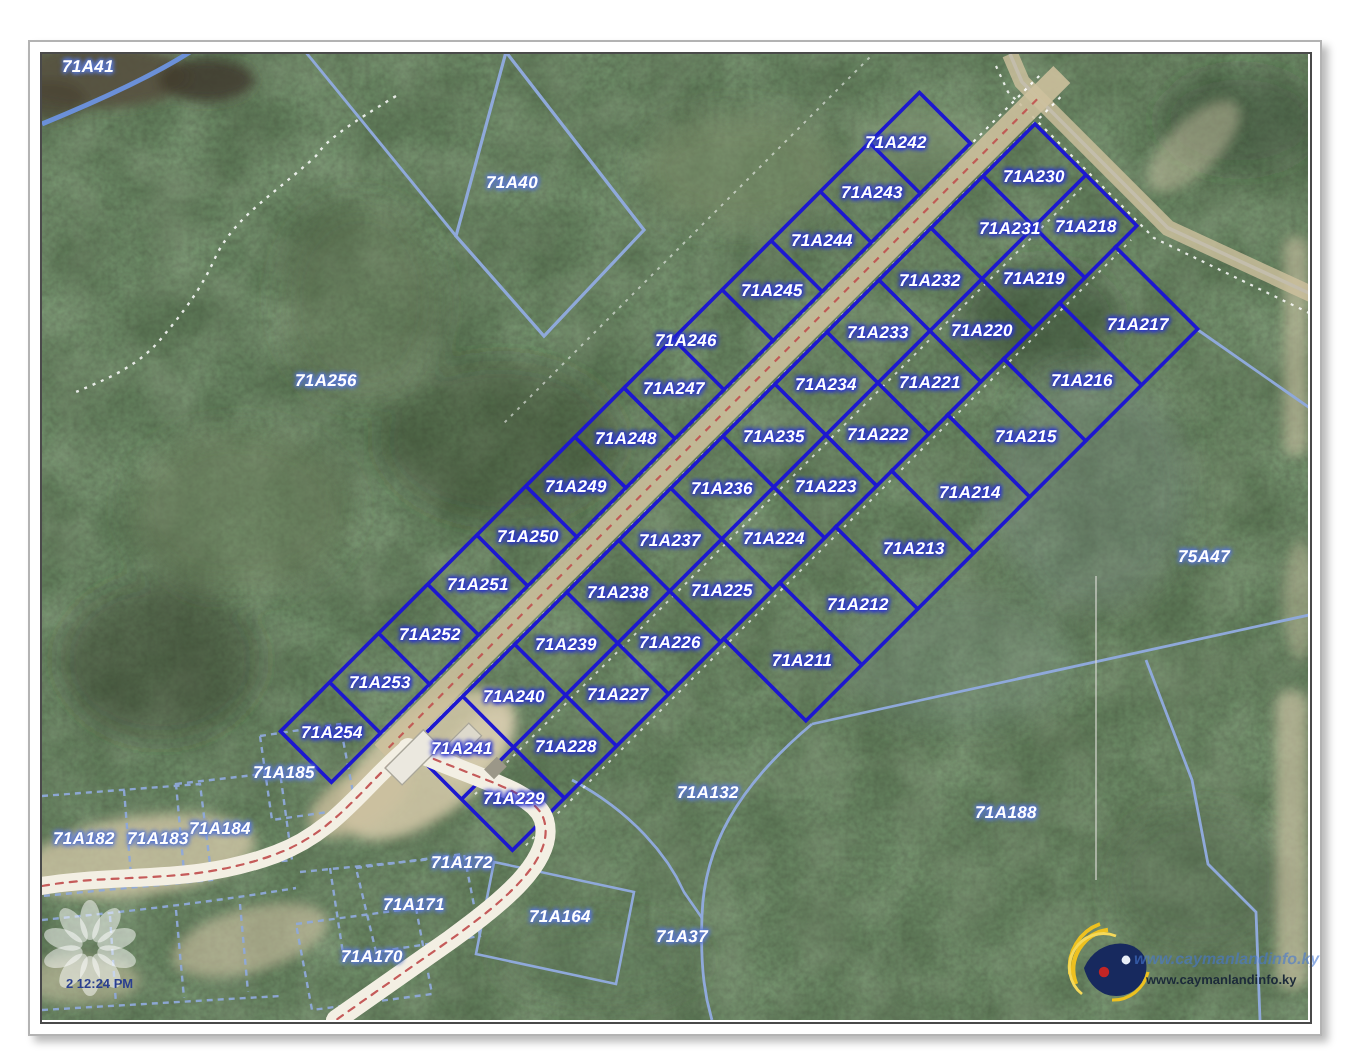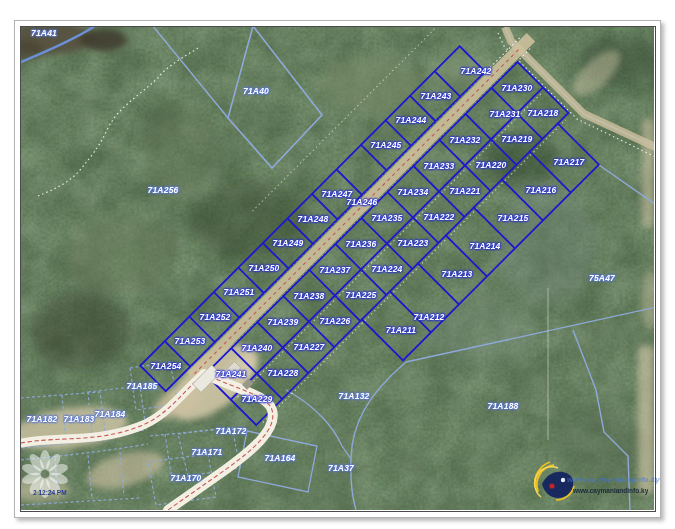--- a/index.html
+++ b/index.html
@@ -183,25 +183,25 @@
         <path d="M -23,3 A 23,23 0 0 1 -8,-22" fill="none" stroke="#eec11f" stroke-width="1.8"></path>
         <path d="M -17,13 A 17,17 0 0 1 0,-16" fill="none" stroke="#f5d95a" stroke-width="1.4"></path>
         <circle cx="-6" cy="2" r="2.6" fill="#c22525"></circle>
         <circle cx="5" cy="-4" r="2.2" fill="#e8eef8"></circle>
         <path d="M -2,16 A 18,18 0 0 0 16,2" fill="none" stroke="#eec11f" stroke-width="1.6"></path>
       </g>
     </g>
   </svg>
 
   <div id="label-layer">
-      <div class="plabel hl" style="left: 476px; top: 71px; text-align: center;">71A242</div>
+      <div class="plabel hl" style="left: 448px; top: 71px; text-align: center;">71A242</div>
       <div class="plabel hl" style="left: 436px; top: 96px;">71A243</div>
       <div class="plabel hl" style="left: 411px; top: 120px;">71A244</div>
       <div class="plabel hl" style="left: 386px; top: 145px;">71A245</div>
-      <div class="plabel hl" style="left: 362px; top: 170px; margin-top: 32px;">71A246</div>
+      <div class="plabel hl" style="left: 343px; top: 170px;">71A246</div>
       <div class="plabel hl" style="left: 337px; top: 194px;">71A247</div>
       <div class="plabel hl" style="left: 313px; top: 219px;">71A248</div>
       <div class="plabel hl" style="left: 288px; top: 243px;">71A249</div>
       <div class="plabel hl" style="left: 264px; top: 268px;">71A250</div>
       <div class="plabel hl" style="left: 239px; top: 292px;">71A251</div>
       <div class="plabel hl" style="left: 215px; top: 317px;">71A252</div>
       <div class="plabel hl" style="left: 190px; top: 341px;">71A253</div>
       <div class="plabel hl" style="left: 166px; top: 366px;">71A254</div>
       <div class="plabel hl" style="left: 517px; top: 88px;">71A230</div>
       <div class="plabel hl" style="left: 491px; top: 114px; padding-left: 28px;">71A231</div>
@@ -225,21 +225,21 @@
       <div class="plabel hl" style="left: 361px; top: 295px;">71A225</div>
       <div class="plabel hl" style="left: 335px; top: 321px;">71A226</div>
       <div class="plabel hl" style="left: 309px; top: 347px;">71A227</div>
       <div class="plabel hl" style="left: 283px; top: 373px;">71A228</div>
       <div class="plabel hl" style="left: 257px; top: 399px;">71A229</div>
       <div class="plabel hl" style="left: 569px; top: 162px;">71A217</div>
       <div class="plabel hl" style="left: 541px; top: 190px;">71A216</div>
       <div class="plabel hl" style="left: 513px; top: 218px;">71A215</div>
       <div class="plabel hl" style="left: 485px; top: 246px;">71A214</div>
       <div class="plabel hl" style="left: 457px; top: 274px;">71A213</div>
-      <div class="plabel hl" style="left: 429px; top: 302px; margin-top: 15px;">71A212</div>
+      <div class="plabel hl" style="left: 429px; top: 302px;">71A212</div>
       <div class="plabel hl" style="left: 401px; top: 330px;">71A211</div>
       <div class="plabel" style="left: 44px; top: 33px;">71A41</div>
       <div class="plabel" style="left: 256px; top: 91px;">71A40</div>
       <div class="plabel" style="left: 163px; top: 190px;">71A256</div>
       <div class="plabel" style="left: 602px; top: 278px;">75A47</div>
       <div class="plabel" style="left: 142px; top: 386px;">71A185</div>
       <div class="plabel" style="left: 110px; top: 414px;">71A184</div>
       <div class="plabel" style="left: 79px; top: 419px;">71A183</div>
       <div class="plabel" style="left: 42px; top: 419px;">71A182</div>
       <div class="plabel" style="left: 231px; top: 431px;">71A172</div>

